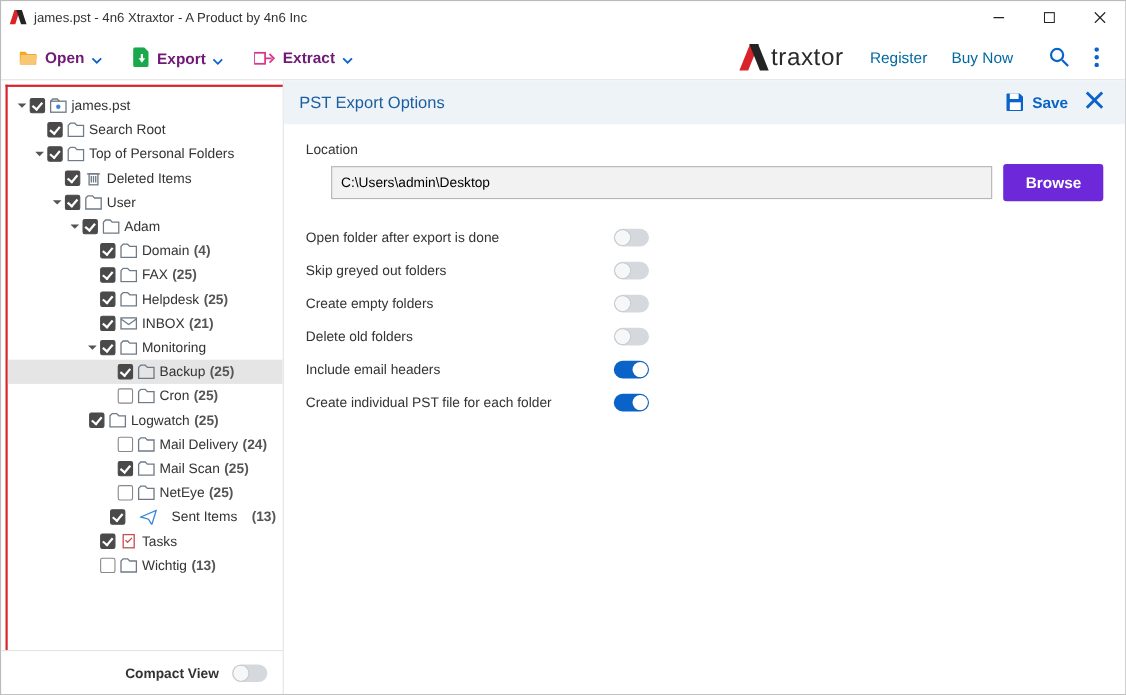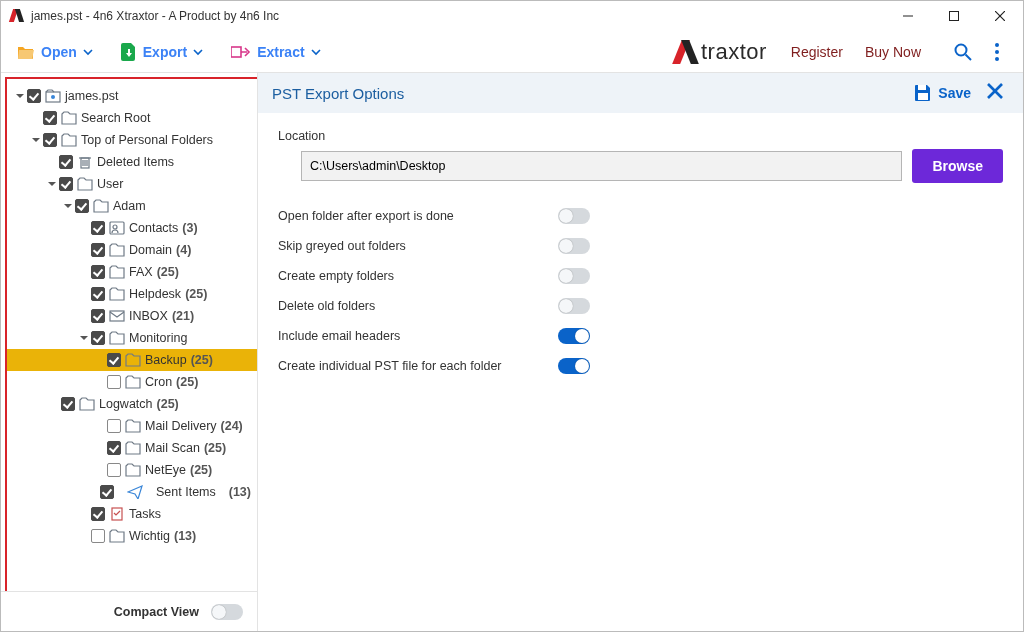--- a/index.html
+++ b/index.html
@@ -9,38 +9,38 @@
   .titlebar { height: 30px; display: flex; align-items: center; padding: 0 0 0 8px; font-size: 12px; color: #333; }
   .titlebar .app-icon { width: 16px; height: 16px; margin-right: 6px; position: relative; }
   .titlebar .app-icon::before { content:""; position:absolute; left:2px; top:1px; width:5px; height:13px; background:#d8232a; transform: skewX(-18deg); }
   .titlebar .app-icon::after  { content:""; position:absolute; left:8px; top:1px; width:5px; height:13px; background:#232323; transform: skewX(18deg); }
   .win-controls { margin-left: auto; display: flex; }
   .win-btn { width: 46px; height: 30px; display:flex; align-items:center; justify-content:center; color:#222; }
   .win-btn svg { width:10px; height:10px; }
 
   
   .toolbar { height: 42px; display:flex; align-items:center; padding: 0 12px; border-bottom:1px solid #e3e3e3; }
-  .tbtn { display:flex; align-items:center; gap:6px; padding:4px 4px; margin-right: 20px; font-size:14px; font-weight:600; color:#3b82f6; cursor:pointer; }
+  .tbtn { display:flex; align-items:flex-end; gap:6px; padding:4px 4px; margin-right: 20px; font-size:14px; font-weight:600; color:#701a75; cursor:pointer; }
   .tbtn .chev { width:10px; height:10px; }
   .logo { margin-left:auto; margin-right:24px; display:flex; align-items:center; gap:2px; }
   .logo .xmark { width:26px; height:26px; position:relative; }
   .logo .xmark::before { content:""; position:absolute; left:4px; top:1px; width:8px; height:24px; background:#d8232a; transform: skewX(-22deg);}
   .logo .xmark::after  { content:""; position:absolute; left:13px; top:1px; width:8px; height:24px; background:#232323; transform: skewX(22deg);}
   .logo span { font-size:22px; font-weight:500; color:#2a2a2a; letter-spacing:0.5px; }
-  .linkbtn { color:#7f1d1d; font-size:14px; font-weight:500; margin-right:22px; cursor:pointer; }
+  .linkbtn { color:#0369a1; font-size:14px; font-weight:500; margin-right:22px; cursor:pointer; }
   .iconbtn { width:28px; height:28px; display:flex; align-items:center; justify-content:center; color:#0a63c9; margin-left:6px; cursor:pointer; }
 
   
   .body { display:flex; height: calc(632px - 30px - 42px - 2px); }
   .sidebar { width: 257px; border-right:1px solid #e3e3e3; display:flex; flex-direction:column; }
   .tree-pane { flex:1; overflow:auto; padding-top:6px; border: 2px solid #d8232a; border-right:none; border-bottom:none; margin:4px 0 0 4px;}
   .sidefoot { height:40px; border-top:1px solid #e3e3e3; display:flex; align-items:center; justify-content:flex-end; padding:0 14px; gap:12px; font-size:12.5px; font-weight:600; color:#333; }
 
   .tree-row { display:flex; align-items:center; height:22px; font-size:12.5px; color:#333; white-space:nowrap; padding-right:6px; cursor:pointer;}
-  .tree-row.selected { background:#eab308; }
+  .tree-row.selected { background:#e5e5e5; }
   .tw { width:14px; display:inline-flex; justify-content:center; }
   .tw svg{ width:8px;height:8px;}
   .chk { width:14px; height:14px; border:1px solid #888; border-radius:2px; display:inline-flex; align-items:center; justify-content:center; margin-right:4px; background:#fff;}
   .chk.checked { background:#4a4a4a; border-color:#4a4a4a; }
   .chk.checked::after { content:""; width:4px; height:7px; border:solid #fff; border-width:0 2px 2px 0; transform:rotate(40deg); margin-top:-2px;}
   .fico { width:16px; height:14px; margin-right:4px; display:inline-flex; align-items:center; justify-content:center; }
   .fico svg { width:16px; height:14px; }
   .cnt { color:#555; margin-left:4px; font-weight:600;}
 
   
@@ -228,33 +228,20 @@
               <path d="M1 3l2-2h4l2 2h6v10H1z" stroke="#6f7a86" stroke-width="1.2" fill="none"></path>
             </svg>
           </span>
           <span>Adam</span>
         </div>
         <div class="tree-row" style="padding-left: 70px;">
           <span class="tw"></span>
           <span class="chk checked"></span>
           <span class="fico">
             <svg viewBox="0 0 16 14">
-              <rect x="1" y="1" width="14" height="12" rx="1" stroke="#6f7a86" stroke-width="1.2" fill="none"></rect>
-              <circle cx="6" cy="6" r="2" stroke="#6f7a86" stroke-width="1.2" fill="none"></circle>
-              <path d="M3 12c0-2 1.5-3 3-3s3 1 3 3" stroke="#6f7a86" stroke-width="1.2" fill="none"></path>
-            </svg>
-          </span>
-          <span>Contacts</span>
-          <span class="cnt">(3)</span>
-        </div>
-        <div class="tree-row" style="padding-left: 70px;">
-          <span class="tw"></span>
-          <span class="chk checked"></span>
-          <span class="fico">
-            <svg viewBox="0 0 16 14">
               <path d="M1 3l2-2h4l2 2h6v10H1z" stroke="#6f7a86" stroke-width="1.2" fill="none"></path>
             </svg>
           </span>
           <span>Domain</span>
           <span class="cnt">(4)</span>
         </div>
         <div class="tree-row" style="padding-left: 70px;">
           <span class="tw"></span>
           <span class="chk checked"></span>
           <span class="fico">
@@ -317,21 +304,21 @@
           <span class="tw"></span>
           <span class="chk"></span>
           <span class="fico">
             <svg viewBox="0 0 16 14">
               <path d="M1 3l2-2h4l2 2h6v10H1z" stroke="#6f7a86" stroke-width="1.2" fill="none"></path>
             </svg>
           </span>
           <span>Cron</span>
           <span class="cnt">(25)</span>
         </div>
-        <div class="tree-row" style="padding-left: 40px;">
+        <div class="tree-row" style="padding-left: 60px;">
           <span class="tw"></span>
           <span class="chk checked"></span>
           <span class="fico">
             <svg viewBox="0 0 16 14">
               <path d="M1 3l2-2h4l2 2h6v10H1z" stroke="#6f7a86" stroke-width="1.2" fill="none"></path>
             </svg>
           </span>
           <span>Logwatch</span>
           <span class="cnt">(25)</span>
         </div>

